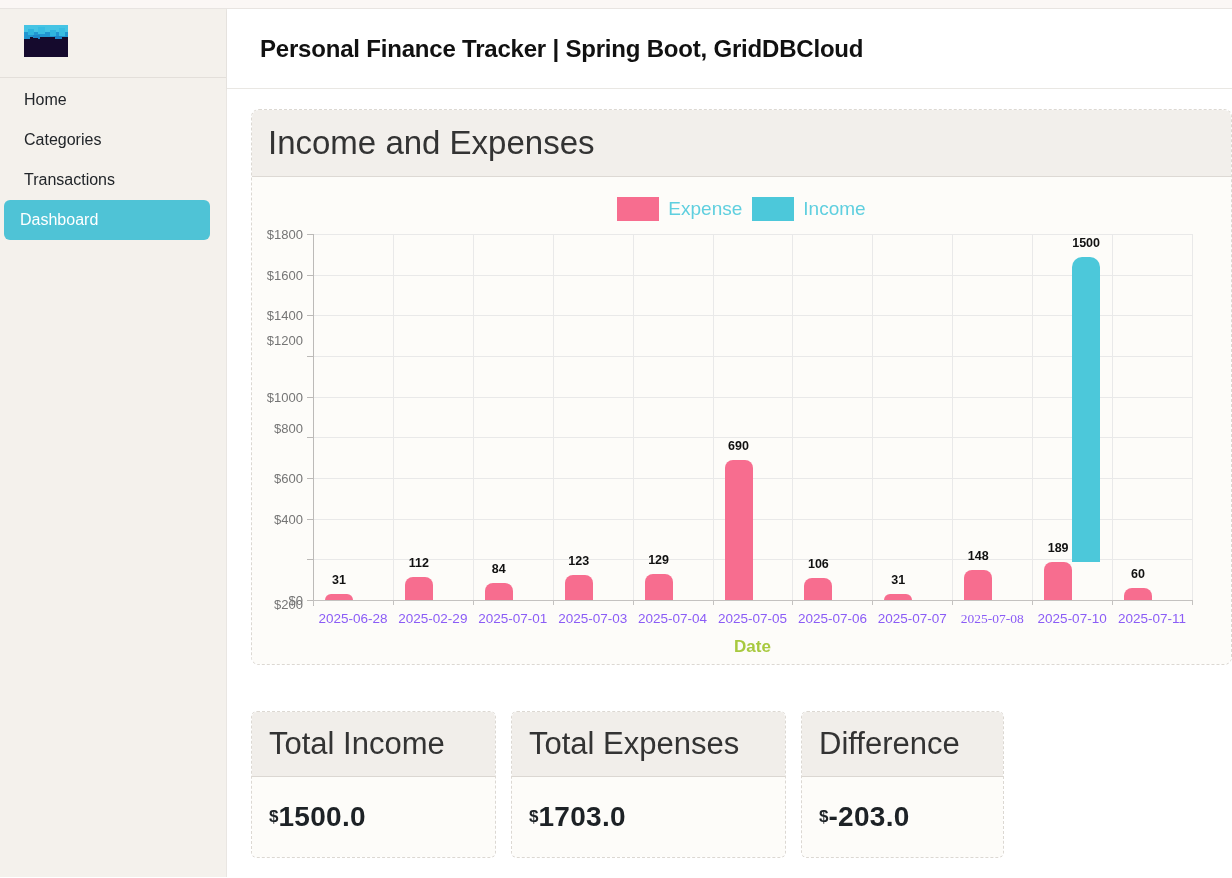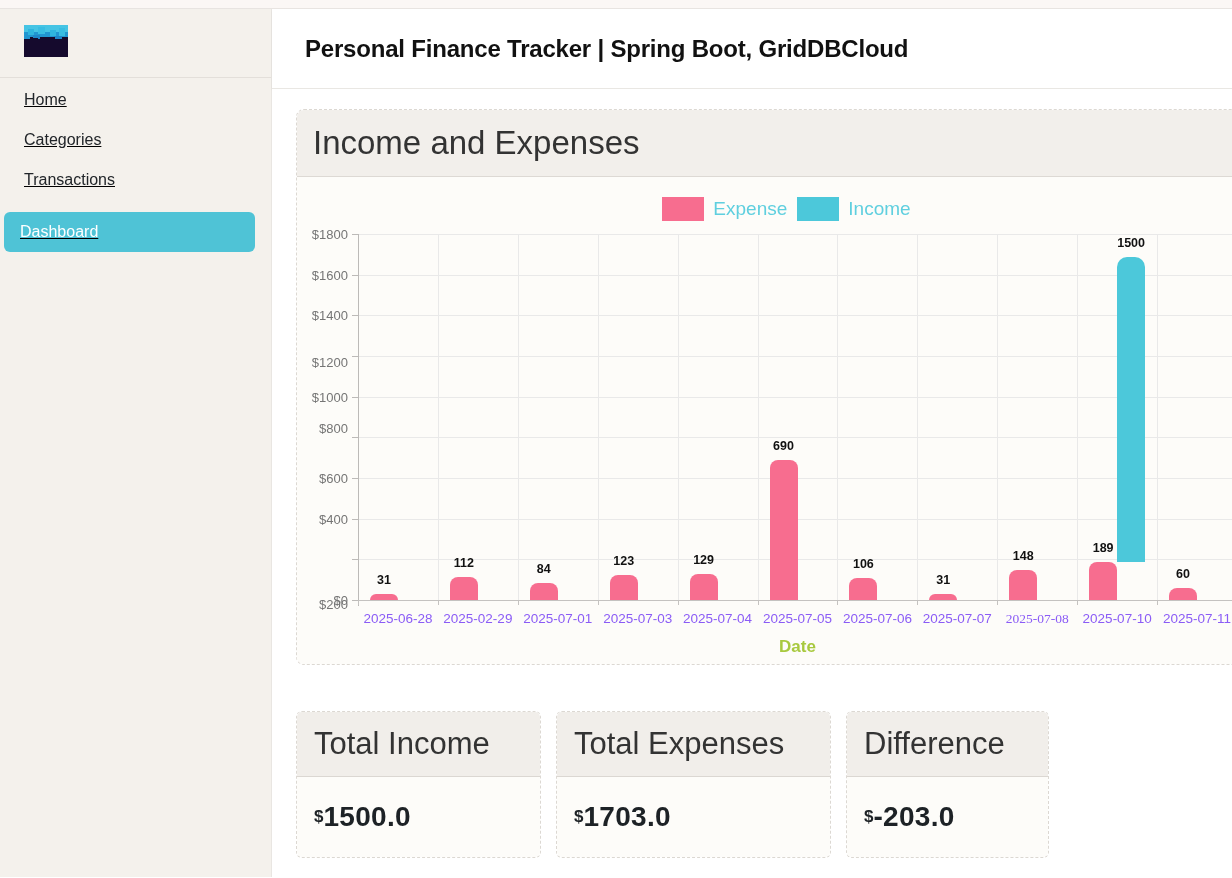--- a/index.html
+++ b/index.html
@@ -2,27 +2,27 @@
 <html><head>
 <meta charset="utf-8">
 <style>
   * { margin:0; padding:0; box-sizing:border-box; }
   html,body { width:1232px; height:878px; overflow:hidden; background:#fff;
               font-family:"Liberation Sans", sans-serif; }
   .top-strip { height:9px; background:#fbf7f5; border-bottom:1px solid #e8e4e1; }
   .layout { display:flex; height:868px; }
 
   
-  .sidebar { width:272px; background:#f4f1ec; border-right:1px solid #e9e6e2; flex:none;text-decoration:underline; }
+  .sidebar { width:227px; background:#f4f1ec; border-right:1px solid #e9e6e2; flex:none; }
   .logo-wrap { padding:14px 0 12px 24px; }
   .logo-wrap svg { display:block; }
   .side-divider { border-top:1px solid #e3dfda; margin:8px 0 2px 0; }
   .nav-item { height:40px; display:flex; align-items:center; padding-left:20px;
               font-size:16px; color:#212529; cursor:pointer; margin:0 16px 0 4px; }
-  .nav-item.active { background:#4fc3d6; color:#fdffff; border-radius:6px; padding-left:16px;margin-top:12px; }
+  .nav-item.active { background:#4fc3d6; color:#fdffff; border-radius:6px; padding-left:16px; }
 
   
   .right-col { flex:1; display:flex; flex-direction:column; }
   .app-header { height:80px; background:#fff; border-bottom:1px solid #e9e7e3;
                 box-shadow:0 1px 2px rgba(0,0,0,.05); display:flex; align-items:center;
                 padding-left:33px; flex:none; }
   .app-title { font-size:24px; font-weight:700; color:#111; letter-spacing:-.2px; }
 
   .content { padding:20px 0 0 24px; background:#fff; }
 
@@ -135,21 +135,21 @@
               <div class="ytick" style="top: 244px;"></div>
               <div class="ylabel" style="top: 244px;">$600</div>
               <div class="hgrid" style="top: 203.333px;"></div>
               <div class="ytick" style="top: 203.333px;"></div>
               <div class="ylabel" style="top: 194px;">$800</div>
               <div class="hgrid" style="top: 162.667px;"></div>
               <div class="ytick" style="top: 162.667px;"></div>
               <div class="ylabel" style="top: 162.667px;">$1000</div>
               <div class="hgrid" style="top: 122px;"></div>
               <div class="ytick" style="top: 122px;"></div>
-              <div class="ylabel" style="top: 128px;">$1200</div>
+              <div class="ylabel" style="top: 106px;">$1200</div>
               <div class="hgrid" style="top: 81.3333px;"></div>
               <div class="ytick" style="top: 81.3333px;"></div>
               <div class="ylabel" style="top: 81.3333px;">$1400</div>
               <div class="hgrid" style="top: 40.6667px;"></div>
               <div class="ytick" style="top: 40.6667px;"></div>
               <div class="ylabel" style="top: 40.6667px;">$1600</div>
               <div class="hgrid" style="top: 0px;"></div>
               <div class="ytick" style="top: 0px;"></div>
               <div class="ylabel" style="top: 0px;">$1800</div>
               <div class="vgrid" style="left: 79.9091px;"></div>

